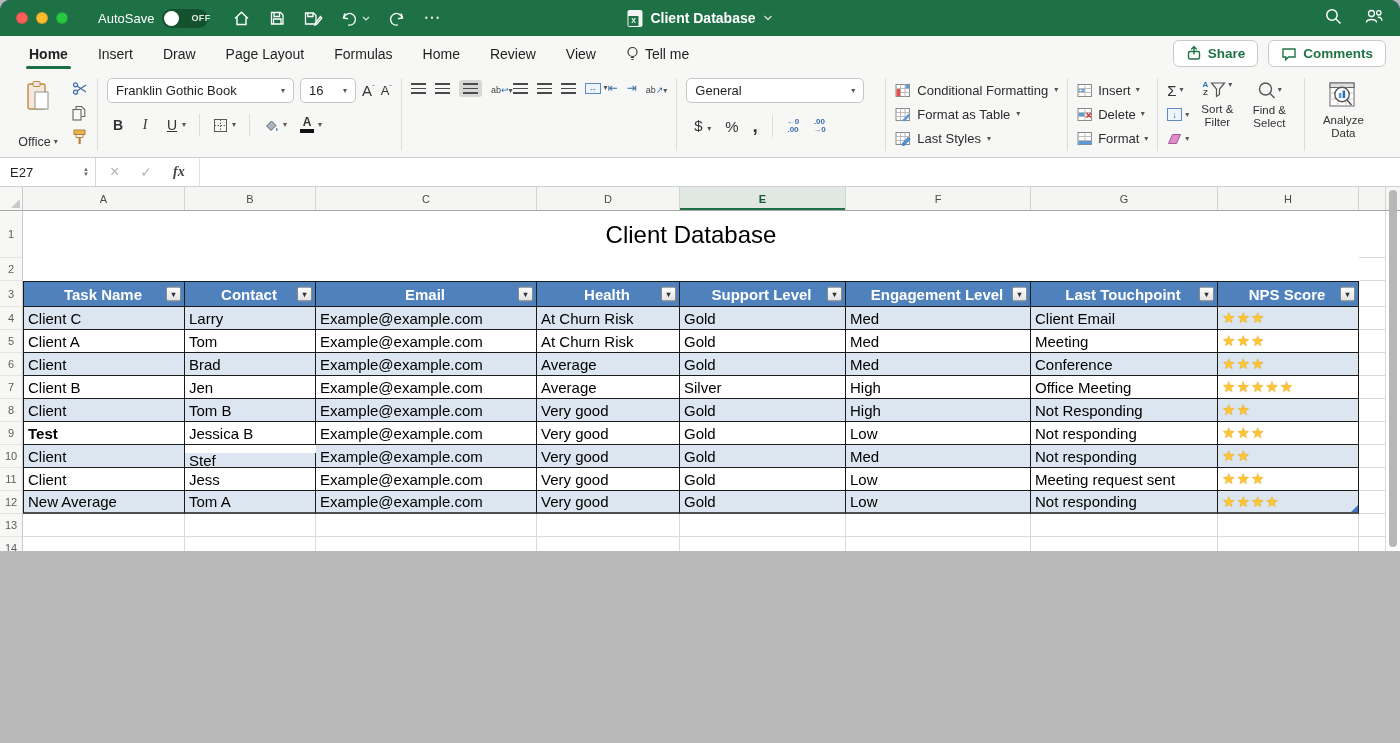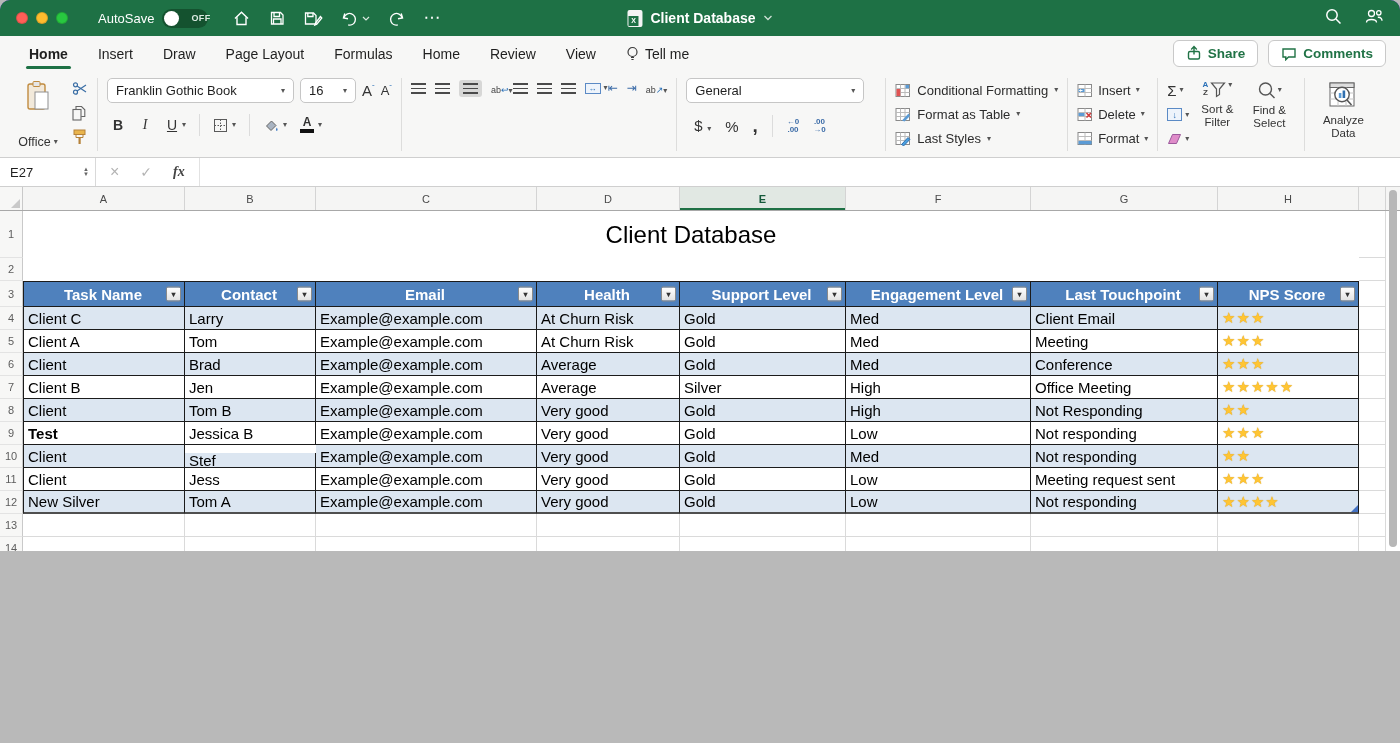--- a/index.html
+++ b/index.html
@@ -691,21 +691,21 @@
           <div class="cell td" style="width: 166px;">Gold</div>
           <div class="cell td" style="width: 185px;">Low</div>
           <div class="cell td" style="width: 187px;">Meeting request sent</div>
           <div class="cell td" style="width: 141px;">
             <span class="stars">★★★</span>
           </div>
           <div class="cell lined" style="width: 27px;"></div>
         </div>
         <div class="grow" style="height: 23px;">
           <div class="rh">12</div>
-          <div class="cell td band first last-row" style="width: 162px;">New Silver</div>
+          <div class="cell td band first last-row" style="width: 162px;">New Average</div>
           <div class="cell td band last-row" style="width: 131px;">Tom A</div>
           <div class="cell td band last-row" style="width: 221px;">Example@example.com</div>
           <div class="cell td band last-row" style="width: 143px;">Very good</div>
           <div class="cell td band last-row" style="width: 166px;">Gold</div>
           <div class="cell td band last-row" style="width: 185px;">Low</div>
           <div class="cell td band last-row" style="width: 187px;">Not responding</div>
           <div class="cell td band last-row" style="width: 141px;">
             <span class="stars">★★★★</span>
             <span class="handle"></span>
           </div>

